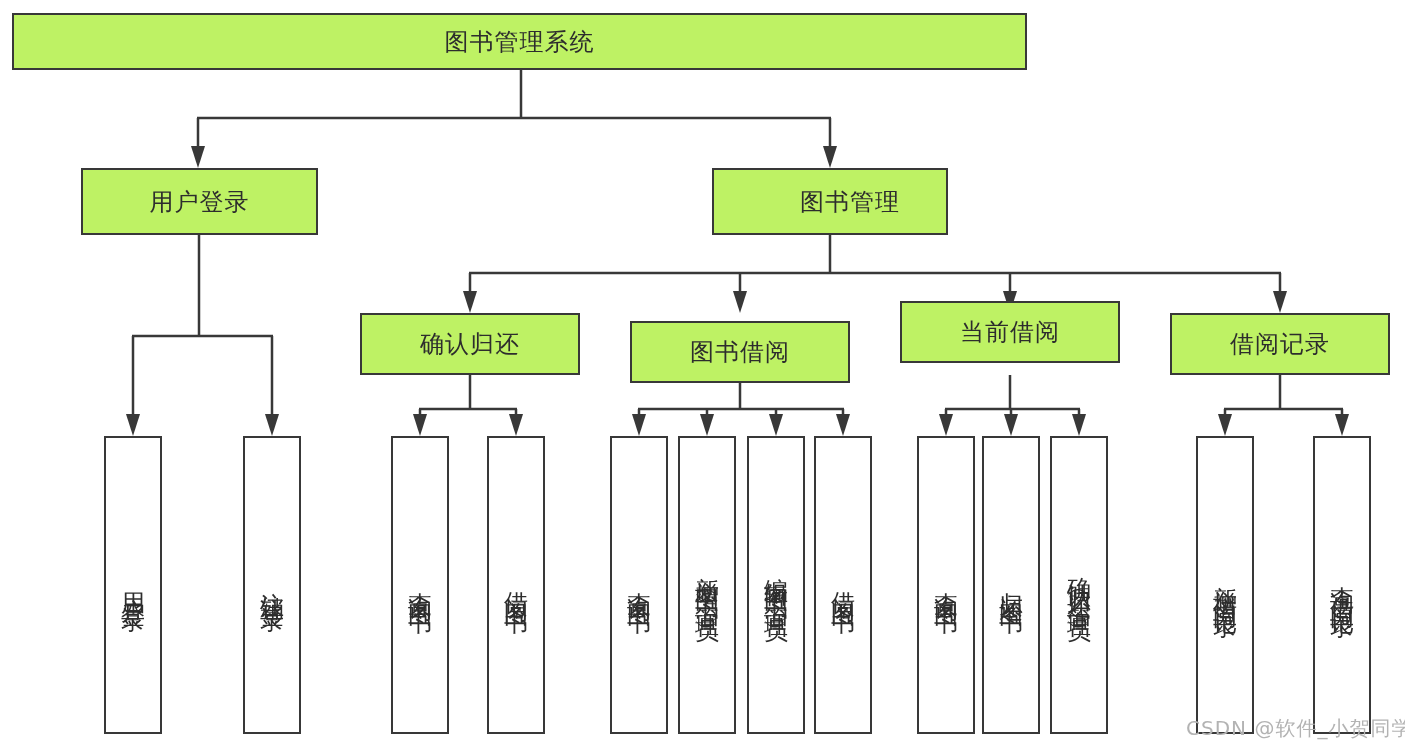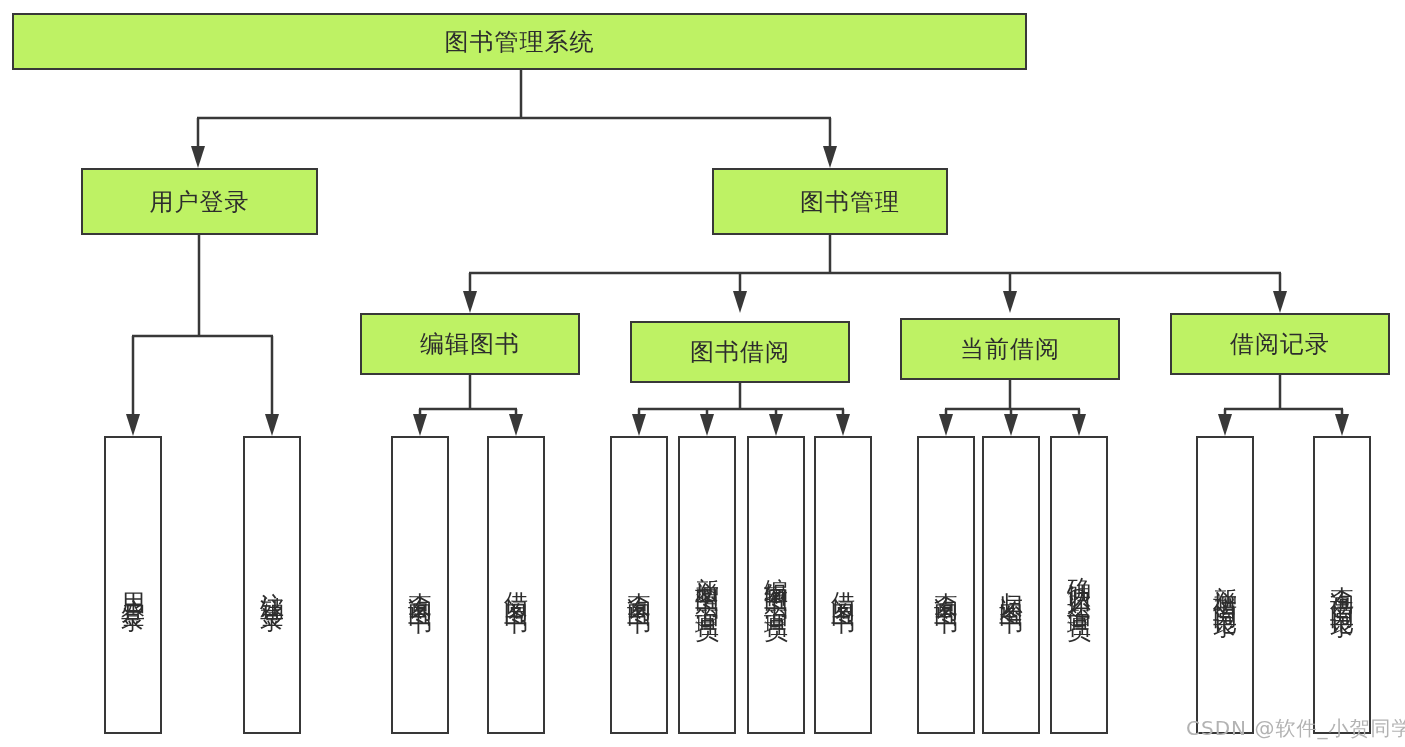--- a/index.html
+++ b/index.html
@@ -103,23 +103,23 @@
       <polygon class="ah" points="1218,414 1232,414 1225,436"></polygon>
       <polygon class="ah" points="1335,414 1349,414 1342,436"></polygon>
     </g>
   </svg>
 
   <div class="node" style="left:12px;top:13px;width:1015px;height:57px;">图书管理系统</div>
 
   <div class="node" style="left:81px;top:168px;width:237px;height:67px;">用户登录</div>
   <div class="node" style="left:712px;top:168px;width:236px;height:67px;padding-left:40px;">图书管理</div>
 
-  <div class="node" style="left:360px;top:313px;width:220px;height:62px;">编辑图书</div>
+  <div class="node" style="left:360px;top:313px;width:220px;height:62px;">确认归还</div>
   <div class="node" style="left:630px;top:321px;width:220px;height:62px;">图书借阅</div>
-  <div class="node" style="left:900px;top:318px;width:220px;height:62px;">当前借阅</div>
+  <div class="node" style="left:900px;top:301px;width:220px;height:62px;">当前借阅</div>
   <div class="node" style="left:1170px;top:313px;width:220px;height:62px;">借阅记录</div>
 
   <div class="leaf" style="left:104px;top:436px;width:58px;height:298px;">
     <span>用户登录</span>
   </div>
   <div class="leaf" style="left:243px;top:436px;width:58px;height:298px;">
     <span>注销登录</span>
   </div>
 
   <div class="leaf" style="left:391px;top:436px;width:58px;height:298px;">

